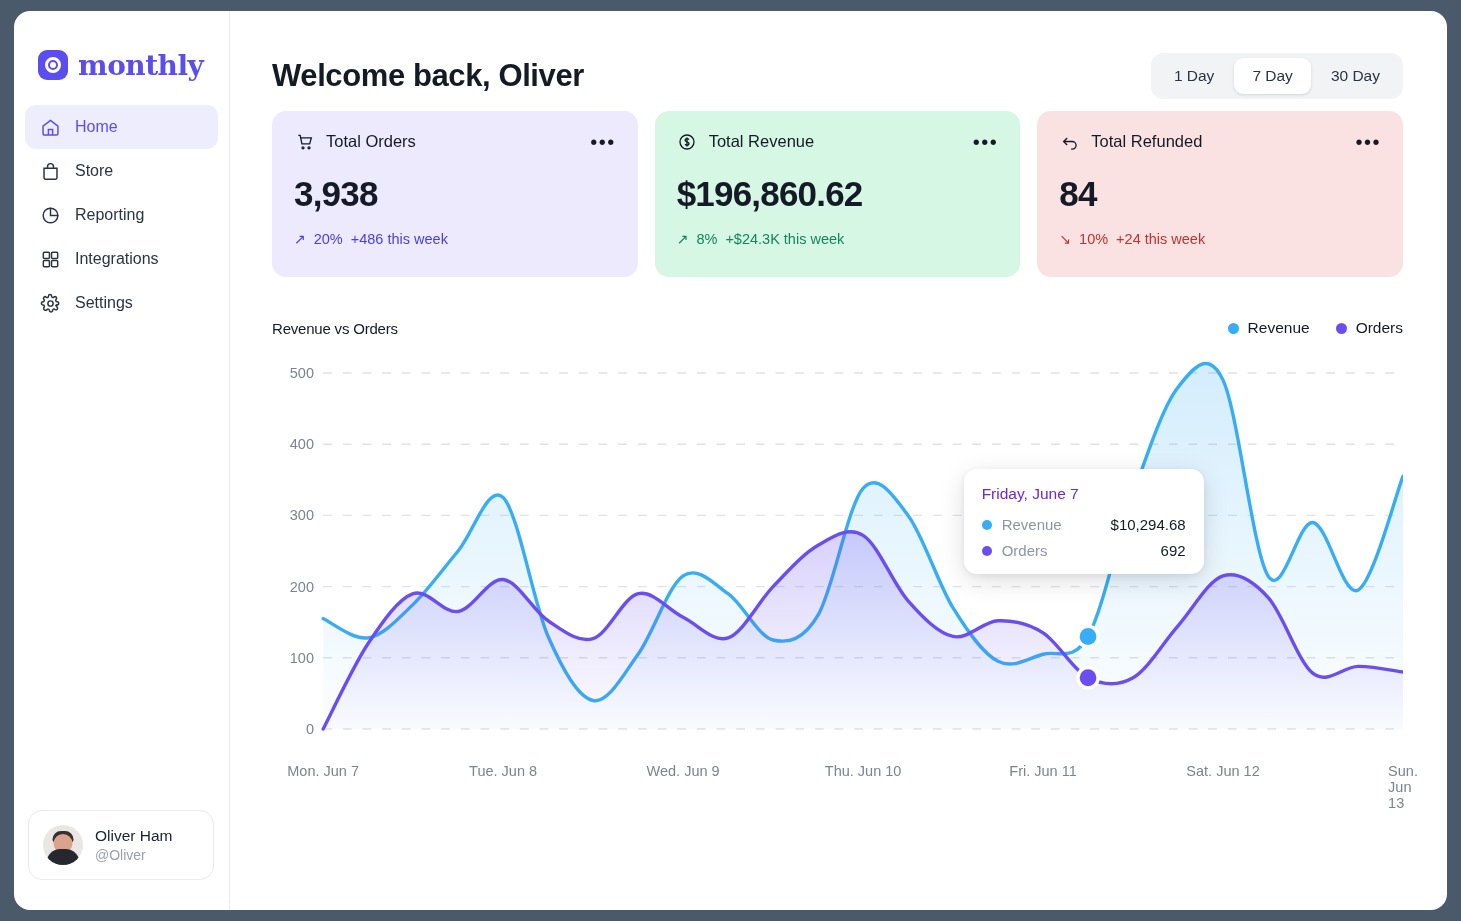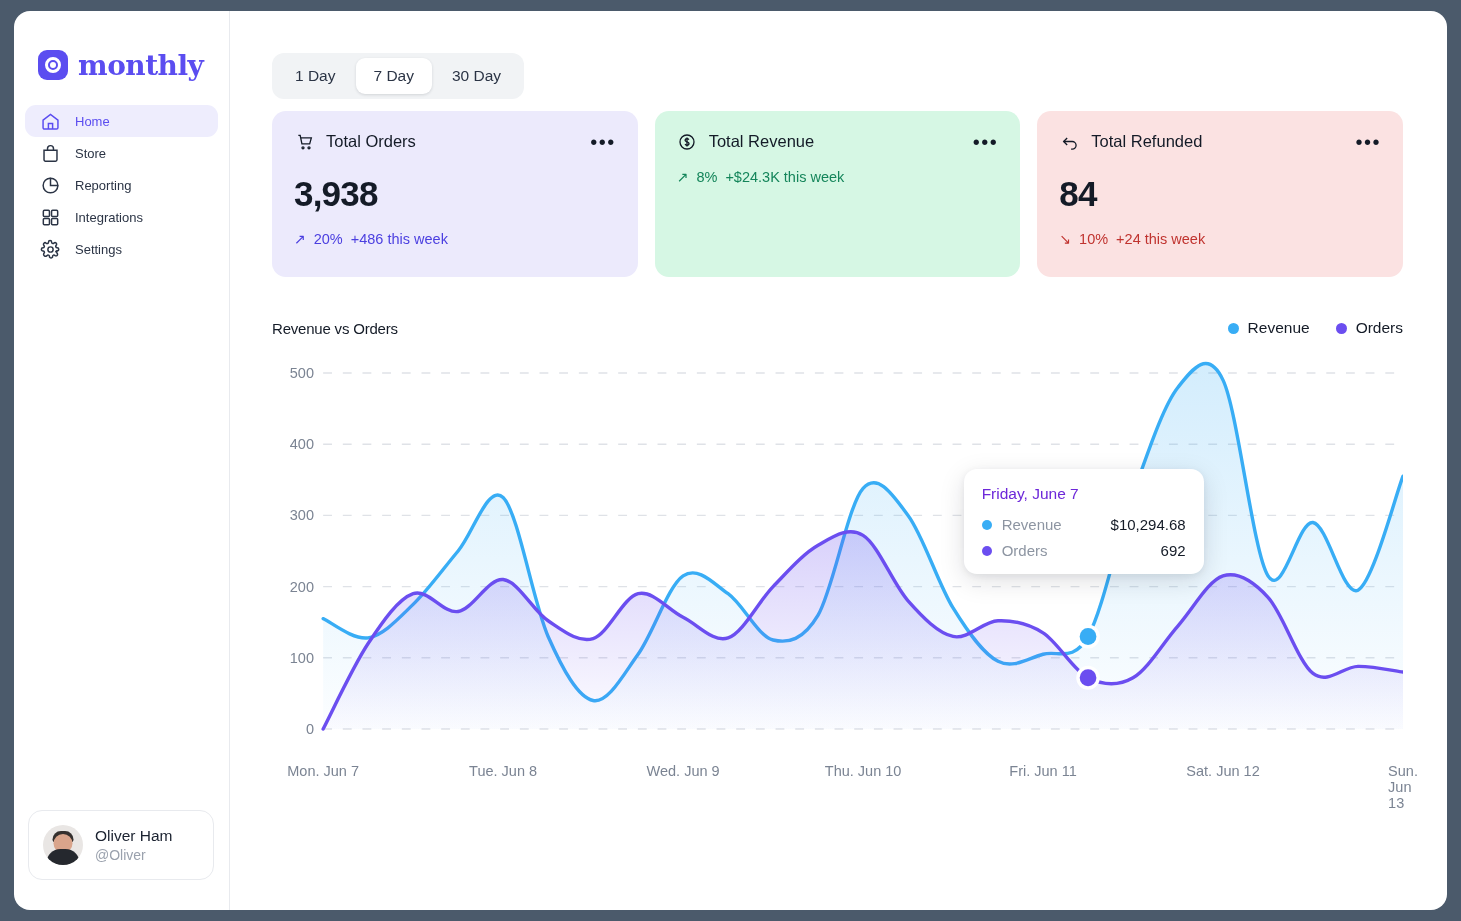--- a/index.html
+++ b/index.html
@@ -50,25 +50,25 @@
   .logo-text {
     font-family: "DejaVu Serif", serif;
     font-size: 28px; font-weight: bold;
     color: #5b4df0;
     letter-spacing: -0.5px;
   }
 
   .nav { margin-top: 22px; padding: 0 11px; }
   .nav-item {
     display: flex; align-items: center; gap: 14px;
-    height: 32px;
+    height: 44px;
     padding: 0 15px;
     border-radius: 11px;
     color: #2b3445;
-    font-size: 13px;
+    font-size: 16px;
     cursor: pointer;
     margin-bottom: 0px;
   }
   .nav-item + .nav-item { margin-top: 0px; }
   .nav-item.active { background: #eeedfd; color: #5b4df0; }
   .nav-item.active .nav-ico svg { stroke: #5b4df0; }
   .nav-ico { width: 21px; height: 21px; display: flex; align-items: center; justify-content: center; flex:0 0 21px;}
   .nav-ico svg { stroke: #2b3445; fill: none; stroke-width: 1.7; }
 
   .profile {
@@ -240,20 +240,21 @@
       </span>
       <span>
         <div class="profile-name">Oliver Ham</div>
         <div class="profile-handle">@Oliver</div>
       </span>
     </div>
   </aside>
 
   <main class="main">
     <div class="topbar">
+      <h1 class="page-title">Welcome back, Oliver</h1>
       <div class="seg">
         <button class="seg-btn">1 Day</button>
         <button class="seg-btn active">7 Day</button>
         <button class="seg-btn">30 Day</button>
       </div>
     </div>
 
     <section class="cards">
       <div class="card orders">
         <div class="card-head">
@@ -284,20 +285,21 @@
               <svg viewBox="0 0 24 24" width="20" height="20">
                   <circle cx="12" cy="12" r="8.4"></circle>
                   <path d="M14.2 9.3a2.4 2.4 0 0 0-2.2-1.2c-1.3 0-2.3.8-2.3 1.9 0 2.6 4.7 1.3 4.7 3.9 0 1.1-1 2-2.4 2a2.5 2.5 0 0 1-2.3-1.3"></path>
                   <path d="M12 6.6v10.8"></path>
                 </svg>
             </span>
             <span class="card-label">Total Revenue</span>
           </span>
           <span class="dots">•••</span>
         </div>
+        <div class="card-value">$196,860.62</div>
         <div class="card-foot">
           <span class="trend-ico">↗</span>
           <span>8%</span>
           <span>+$24.3K this week</span>
         </div>
       </div>
 
       <div class="card refunded">
         <div class="card-head">
           <span class="card-head-left">

